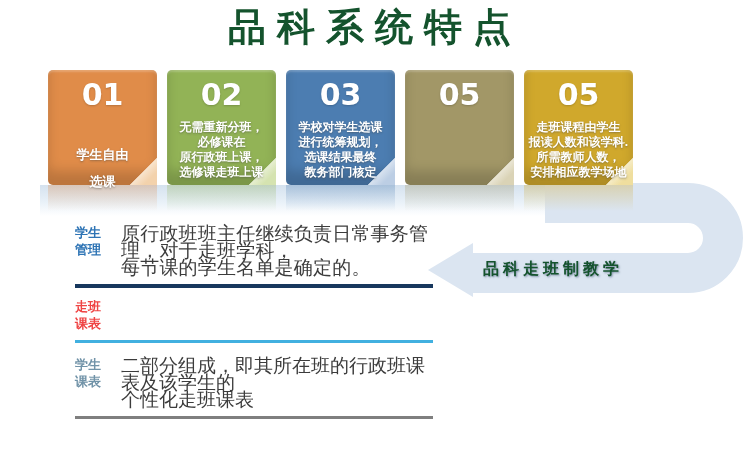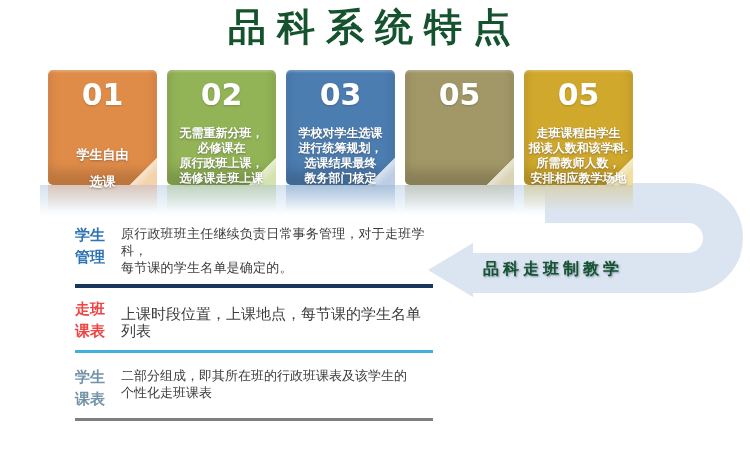--- a/index.html
+++ b/index.html
@@ -12,41 +12,41 @@
   .cards{position:absolute;left:48px;top:70px;display:flex;gap:10px;z-index:3;}
   .card{position:relative;width:109px;height:115px;flex:0 0 auto;}
   .card-bg{position:absolute;inset:0;border-radius:5px;
            clip-path:polygon(0 0,100% 0,100% 76.5%,75.2% 100%,0 100%);
            box-shadow:inset 0 -14px 12px rgba(0,0,0,.16),inset 0 2px 2px rgba(255,255,255,.22);}
   .curl{position:absolute;right:0;bottom:0;width:27px;height:27px;
         clip-path:polygon(100% 0,0 100%,100% 100%);}
   .card-number{position:relative;z-index:1;text-align:center;margin-top:7px;
                font-size:30px;font-weight:bold;color:#fff;
                font-family:"DejaVu Sans",sans-serif;text-shadow:0 1px 2px rgba(0,0,0,.18);}
-  .card-body{position:relative;z-index:1;margin-top:14px;text-align:center;
+  .card-body{position:relative;z-index:1;margin-top:8px;text-align:center;
              font-size:12px;font-weight:bold;color:#fff;line-height:15px;
              white-space:pre-line;text-shadow:0 1px 2px rgba(70,70,70,.5);}
   .card.loose .card-body{margin-top:29px;line-height:27px;font-size:13px;}
 
   
   .mirror-strip{position:absolute;left:40px;top:185px;width:662px;height:31px;z-index:0;
                 background:linear-gradient(180deg,#d5e2ef 0%,#e9f1f8 55%,#ffffff 100%);}
   .stub{position:absolute;top:185px;width:109px;height:26px;opacity:.32;z-index:2;}
 
   
   .arrow-svg{position:absolute;left:0;top:0;z-index:1;}
   .arrow-label{position:absolute;left:468px;top:259px;width:170px;text-align:center;
                font-size:16px;font-weight:bold;color:#14532d;letter-spacing:4px;
                text-shadow:1px 1px 2px rgba(100,118,145,.75);z-index:2;}
 
   
   .rows{position:absolute;left:75px;top:221px;width:358px;z-index:2;}
   .row{display:flex;align-items:flex-start;padding:3px 0 5px;}
-  .row-label{width:46px;font-size:15px;font-weight:bold;line-height:22px;white-space:pre-line;}
-  .row-desc{flex:1;font-size:13px;color:#3c3c3c;line-height:17px;white-space:pre-line;padding-top:1px;}
+  .row-label{width:46px;font-size:13px;font-weight:bold;line-height:17px;white-space:pre-line;}
+  .row-desc{flex:1;font-size:19px;color:#3c3c3c;line-height:17px;white-space:pre-line;padding-top:1px;}
   .row.row-1 .row-desc{letter-spacing:.2px;}
   .row.row-2 .row-desc{font-size:15px;padding-top:7px;}
   .row.row-3{padding-top:6px;}
   .divider{height:3px;margin:3px 0 7px;}
   .divider.divider-1{height:4px;}
 </style>
 </head>
 <body>
 
 <div class="stage">
@@ -107,21 +107,20 @@
       <div class="row row-1">
         <div class="row-label" style="color: rgb(46, 116, 181);">学生
 管理</div>
         <div class="row-desc">原行政班班主任继续负责日常事务管理，对于走班学科，
 每节课的学生名单是确定的。</div>
       </div>
       <div class="divider divider-1" style="background: rgb(23, 55, 93);"></div>
       <div class="row row-2">
         <div class="row-label" style="color: #ef4444;">走班
 课表</div>
-        <div class="row-desc">上课时段位置，上课地点，每节课的学生名单列表</div>
       </div>
       <div class="divider divider-2" style="background: rgb(65, 176, 224);"></div>
       <div class="row row-3">
         <div class="row-label" style="color: rgb(113, 147, 168);">学生
 课表</div>
         <div class="row-desc">二部分组成，即其所在班的行政班课表及该学生的
 个性化走班课表</div>
       </div>
       <div class="divider divider-3" style="background: rgb(127, 127, 127);"></div>
     </div>

